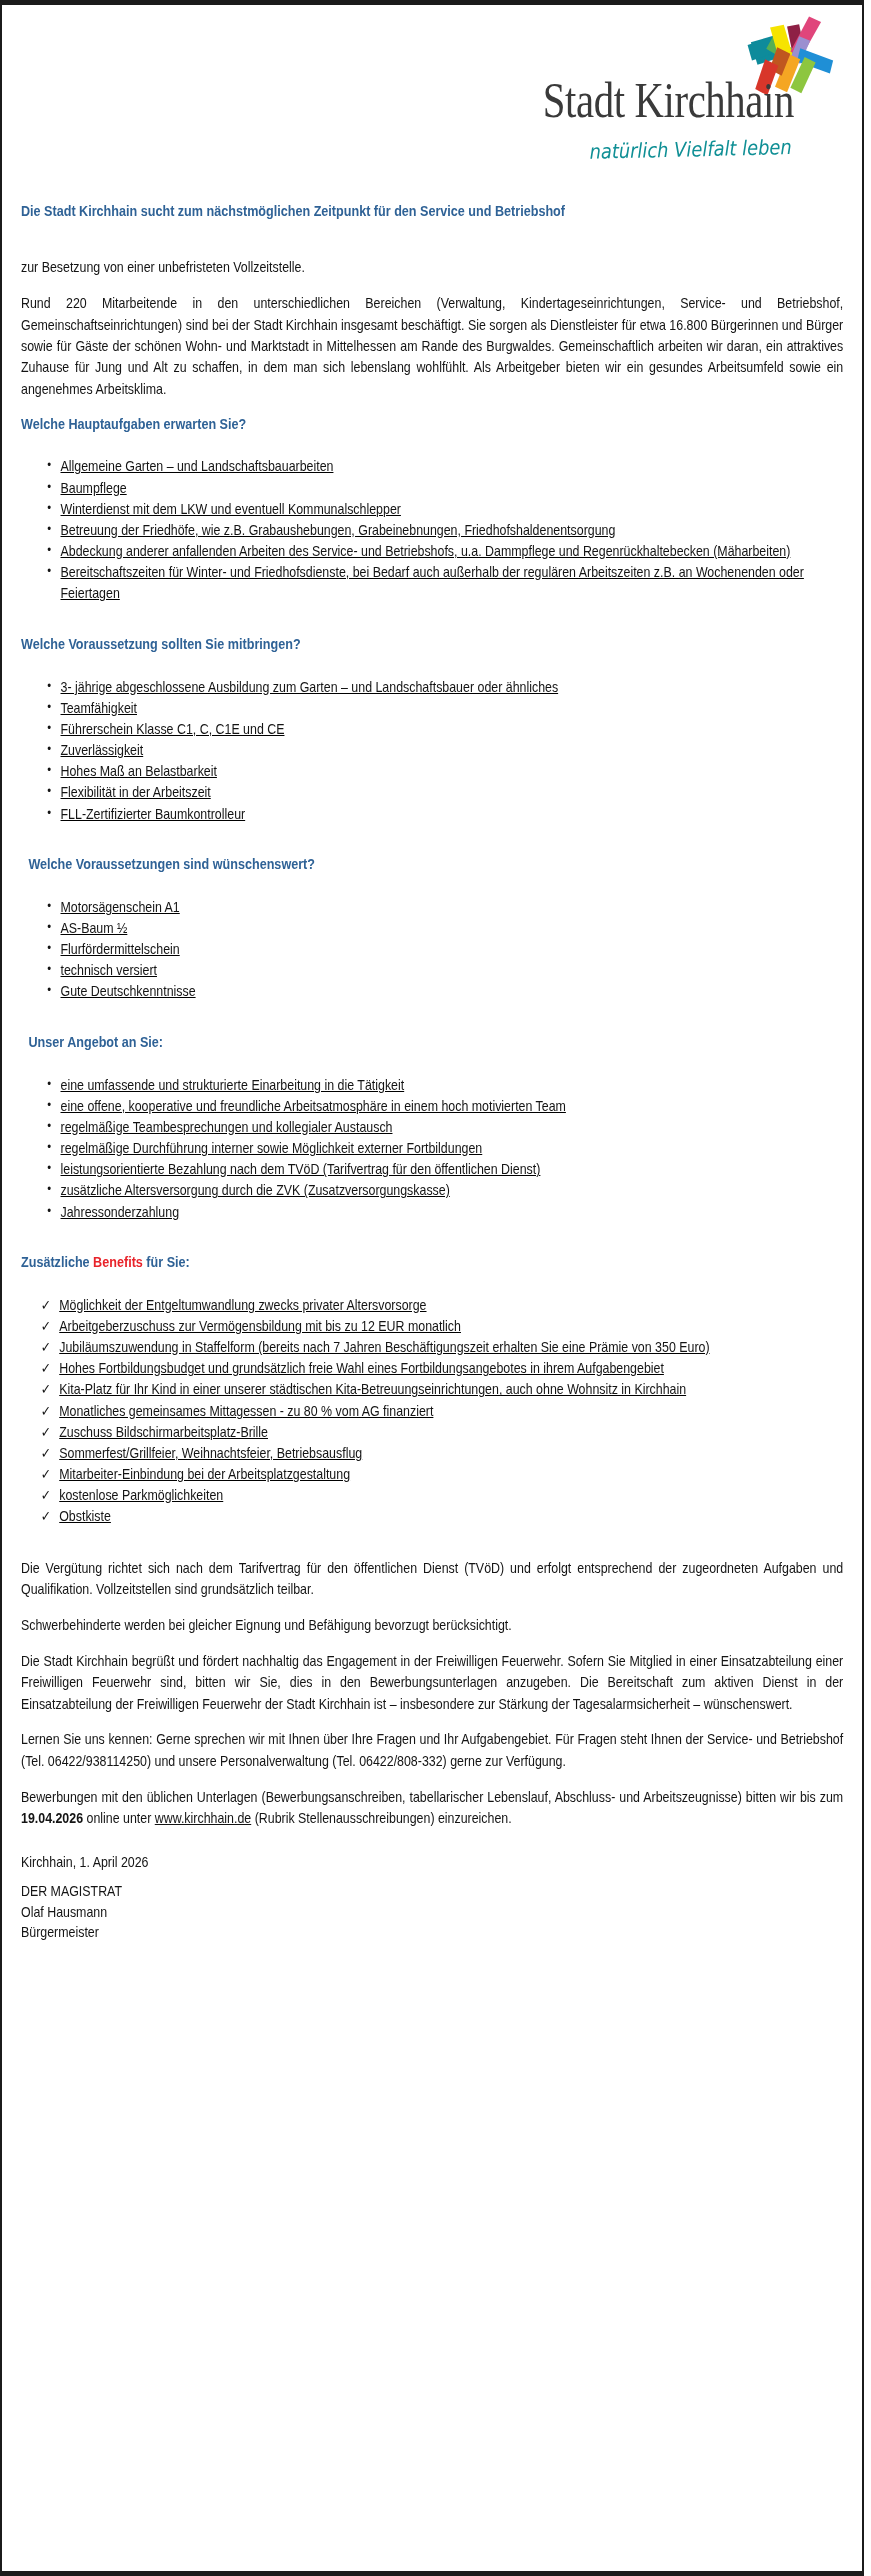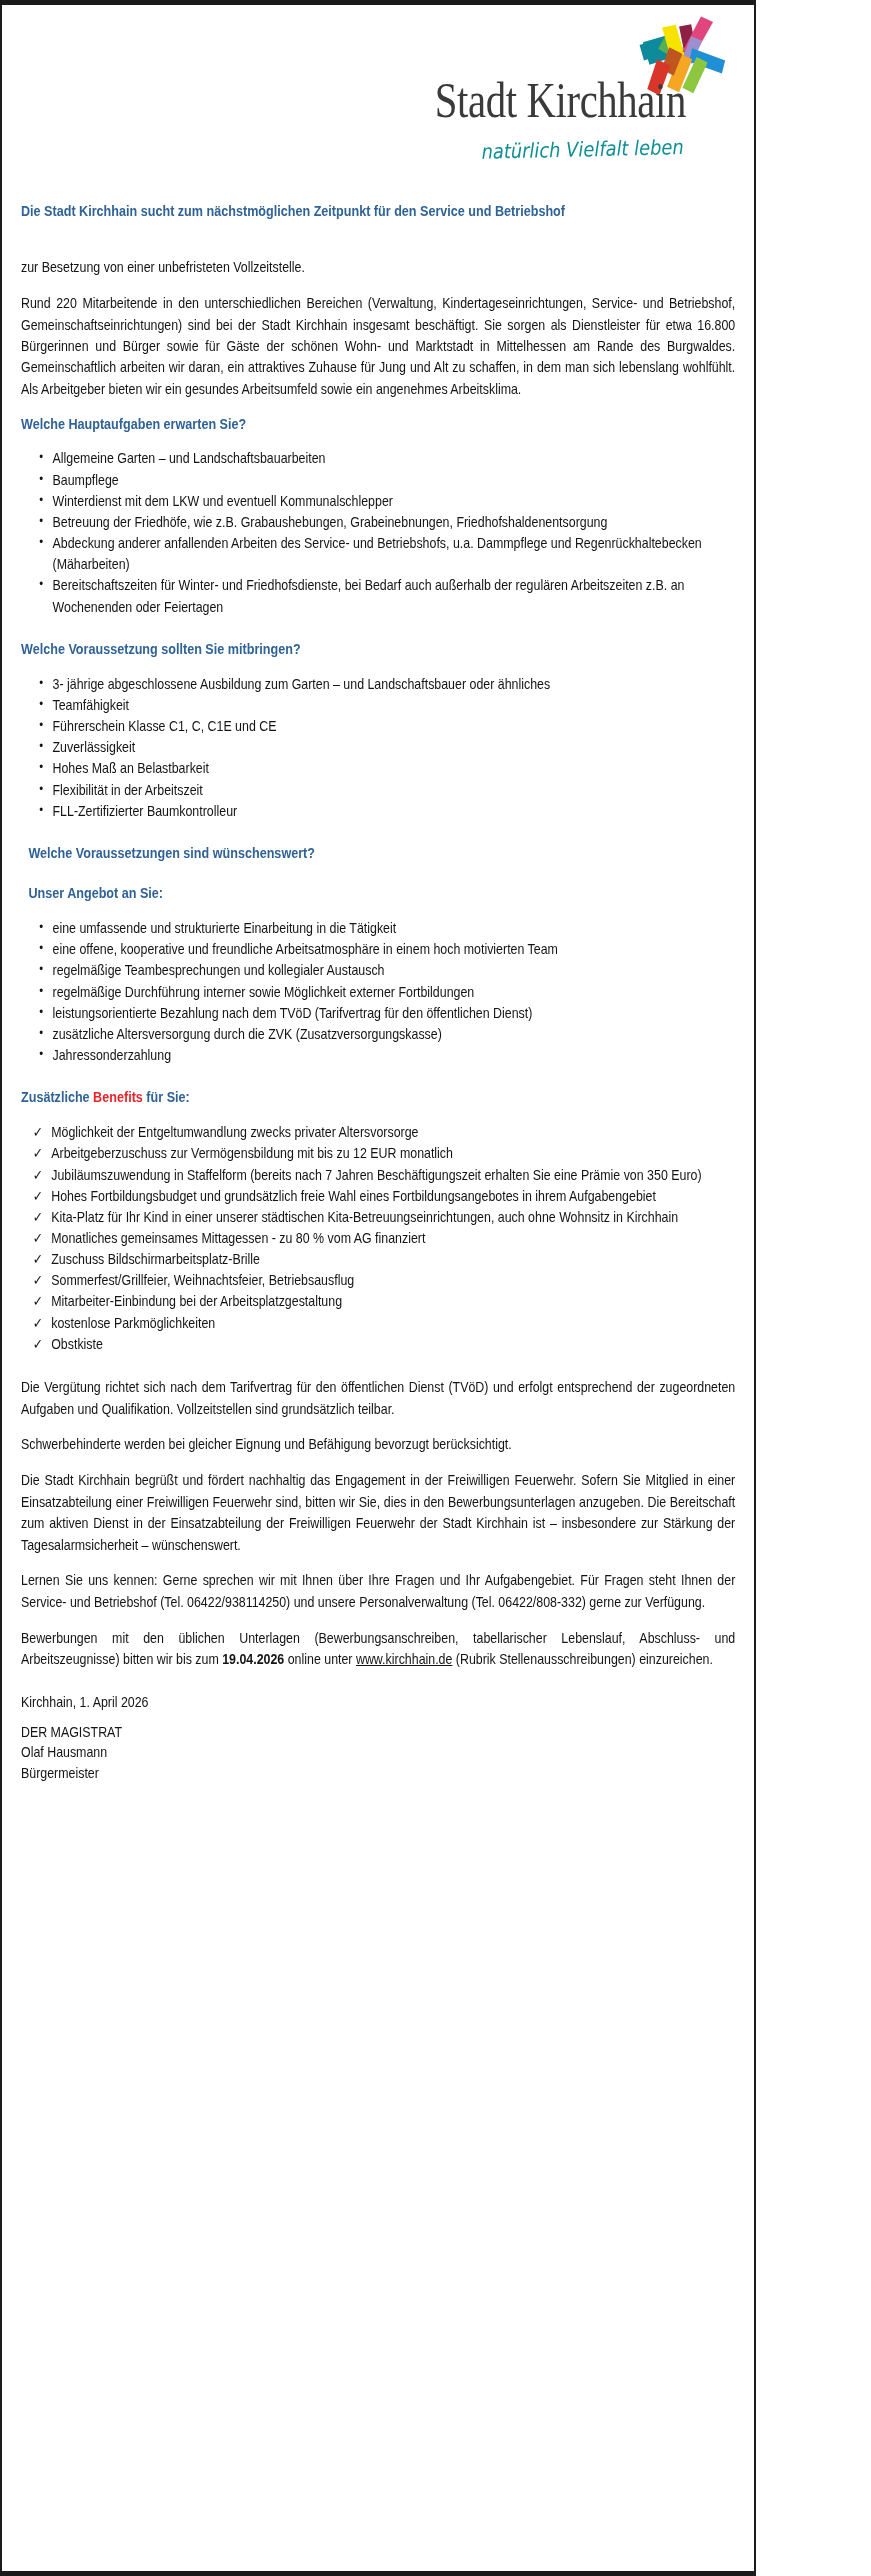--- a/index.html
+++ b/index.html
@@ -4,21 +4,21 @@
 <style>
   html, body {
     margin: 0;
     padding: 0;
     background: #ffffff;
   }
   body {
     font-family: "Liberation Sans", sans-serif;
   }
   .page {
-    width: 756px;
+    width: 864px;
     height: 2576px;
     box-sizing: border-box;
     background: #ffffff;
     border-top: 5px solid #1b1b1b;
     border-bottom: 5px solid #1b1b1b;
     border-left: 2.7px solid #1b1b1b;
     border-right: 2.7px solid #1b1b1b;
     position: relative;
     overflow: hidden;
   }
@@ -112,22 +112,23 @@
     transform: scaleX(0.84);
     transform-origin: left top;
     width: 119%;
     margin: 0;
   }
   .section-head.indent { padding-left: 8.8px; }
   .benefits-word { color: #e8232a; }
 
   ul.bullets {
     list-style: none;
-    margin: 8px;
+    margin: 16px;
     padding: 0;
+    text-decoration: underline;
   }
   ul.bullets li {
     position: relative;
     font-family: "Liberation Sans", sans-serif;
     font-size: 14.5px;
     line-height: 1.46;
     color: #141414;
     padding-left: 27.5px;
     transform: scaleX(0.855);
     transform-origin: left top;
@@ -246,20 +247,27 @@
     <li>Zuverlässigkeit</li>
     <li>Hohes Maß an Belastbarkeit</li>
     <li>Flexibilität in der Arbeitszeit</li>
     <li>FLL-Zertifizierter Baumkontrolleur</li>
   </ul>
 
   <div class="spacer-md"></div>
 
   <p class="section-head indent">Welche Voraussetzungen sind wünschenswert?</p>
   <div class="spacer-sm"></div>
+  <ul class="bullets">
+    <li>Motorsägenschein A1</li>
+    <li>AS-Baum ½</li>
+    <li>Flurfördermittelschein</li>
+    <li>technisch versiert</li>
+    <li>Gute Deutschkenntnisse</li>
+  </ul>
 
   <div class="spacer-md"></div>
 
   <p class="section-head indent">Unser Angebot an Sie:</p>
   <div class="spacer-sm"></div>
   <ul class="bullets">
     <li>eine umfassende und strukturierte Einarbeitung in die Tätigkeit</li>
     <li>eine offene, kooperative und freundliche Arbeitsatmosphäre in einem hoch motivierten Team</li>
     <li>regelmäßige Teambesprechungen und kollegialer Austausch</li>
     <li>regelmäßige Durchführung interner sowie Möglichkeit externer Fortbildungen</li>

